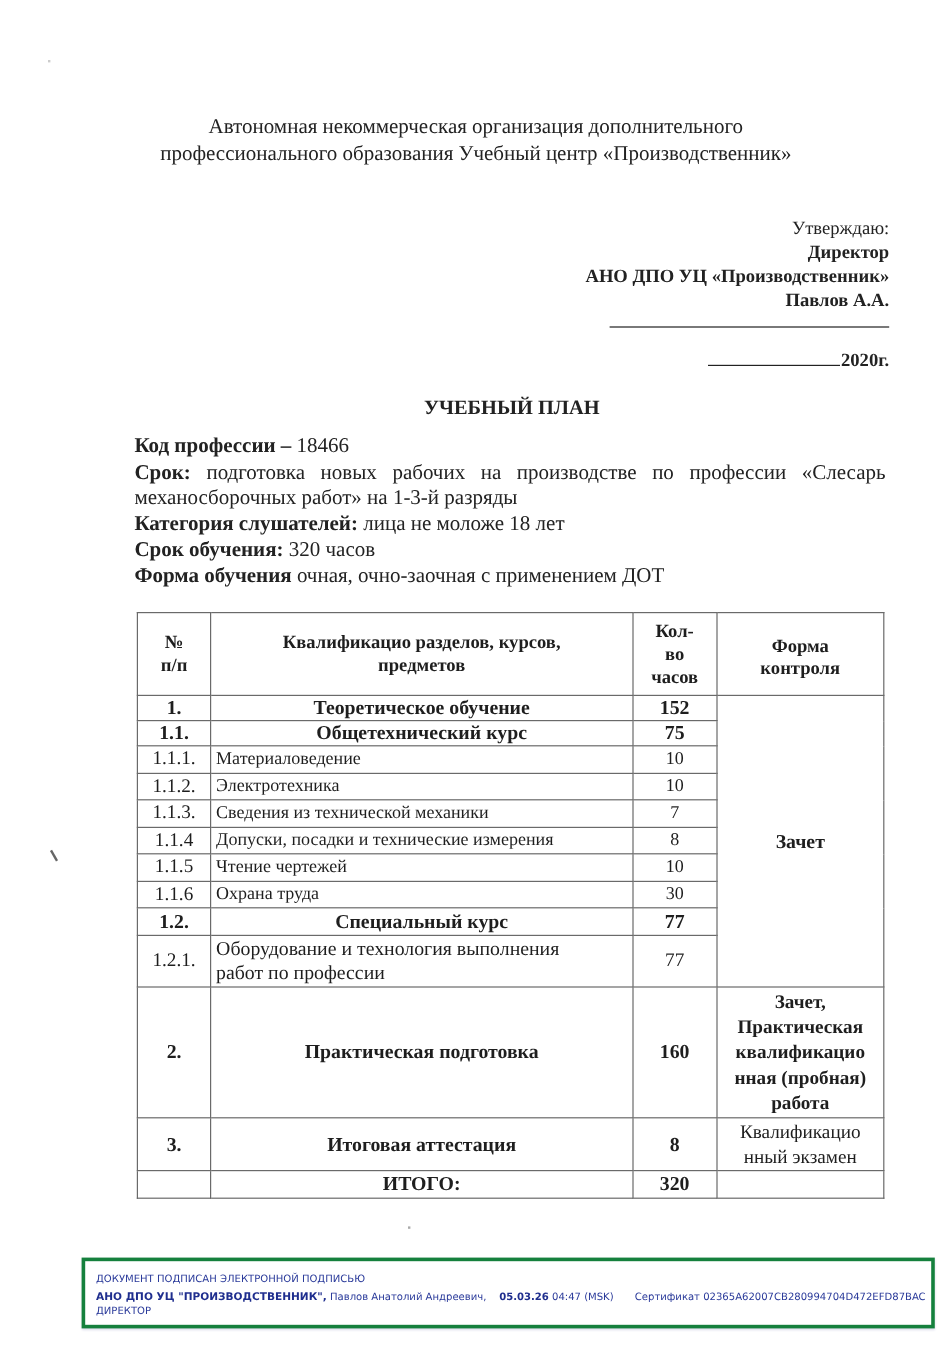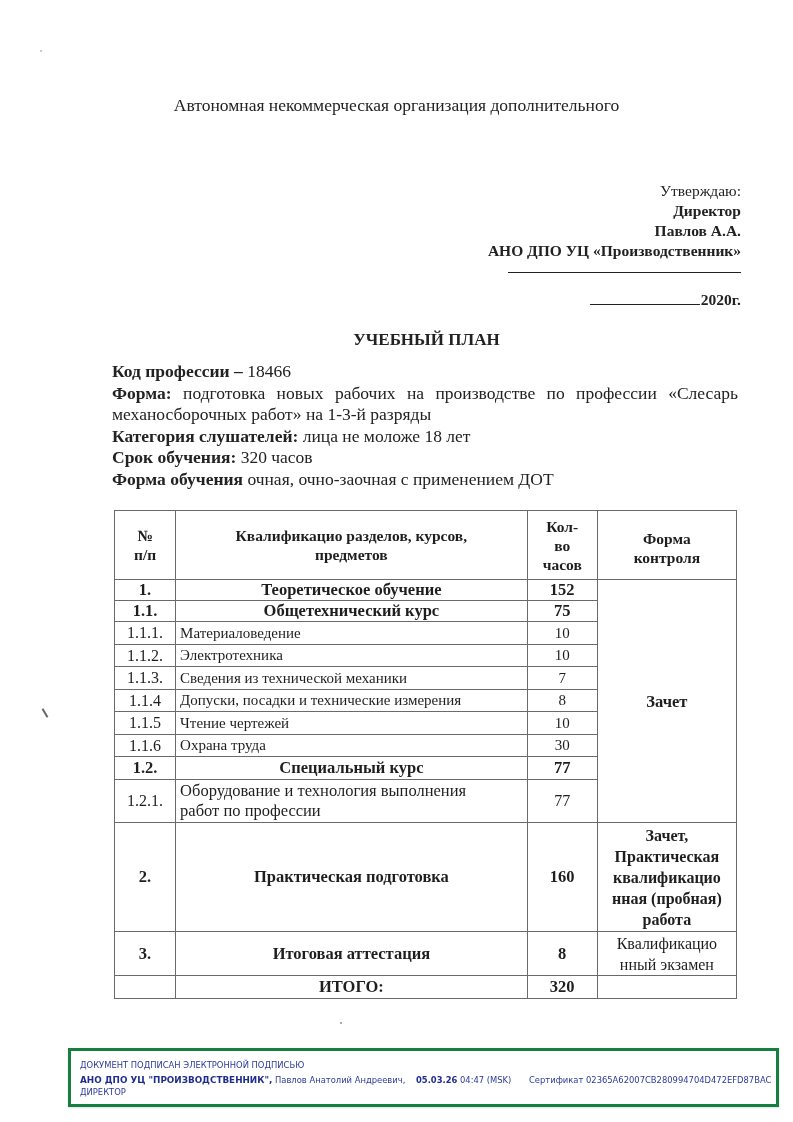--- a/index.html
+++ b/index.html
@@ -74,36 +74,37 @@
     .sig-box .date b { font-weight: bold; color: #1f2e8e; }
     .sig-box .cert { position: absolute; left: 458px; top: 24px; white-space: nowrap; }
 
     .speck { position: absolute; background: #888; }
   </style>
 </head>
 <body>
 
 <div class="org">
   <div>Автономная некоммерческая организация дополнительного</div>
+  <div>профессионального образования Учебный центр «Производственник»</div>
 </div>
 
 <div class="approve">
   <div>Утверждаю:</div>
   <div class="b">Директор</div>
+  <div class="b">АНО ДПО УЦ «Производственник»</div>
   <div class="b">Павлов А.А.</div>
-  <div class="b">АНО ДПО УЦ «Производственник»</div>
 </div>
 <div class="sign-line"></div>
 <div class="date-line"><span class="blank"></span><span>2020г.</span></div>
 
 <div class="title">УЧЕБНЫЙ ПЛАН</div>
 
 <div class="meta">
   <p><span class="b">Код профессии –</span><span> 18466</span></p>
-  <p class="justify-line"><span class="b">Форма:</span><span> подготовка новых рабочих на производстве по профессии «Слесарь</span></p>
+  <p class="justify-line"><span class="b">Срок:</span><span> подготовка новых рабочих на производстве по профессии «Слесарь</span></p>
   <p>механосборочных работ» на 1-3-й разряды</p>
   <p><span class="b">Категория слушателей:</span><span> лица не моложе 18 лет</span></p>
   <p><span class="b">Срок обучения:</span><span> 320 часов</span></p>
   <p><span class="b">Форма обучения</span><span> очная, очно-заочная с применением ДОТ</span></p>
 </div>
 
 <table class="plan">
   <tbody>
       <tr style="height:69px">
     <th class="c1">

